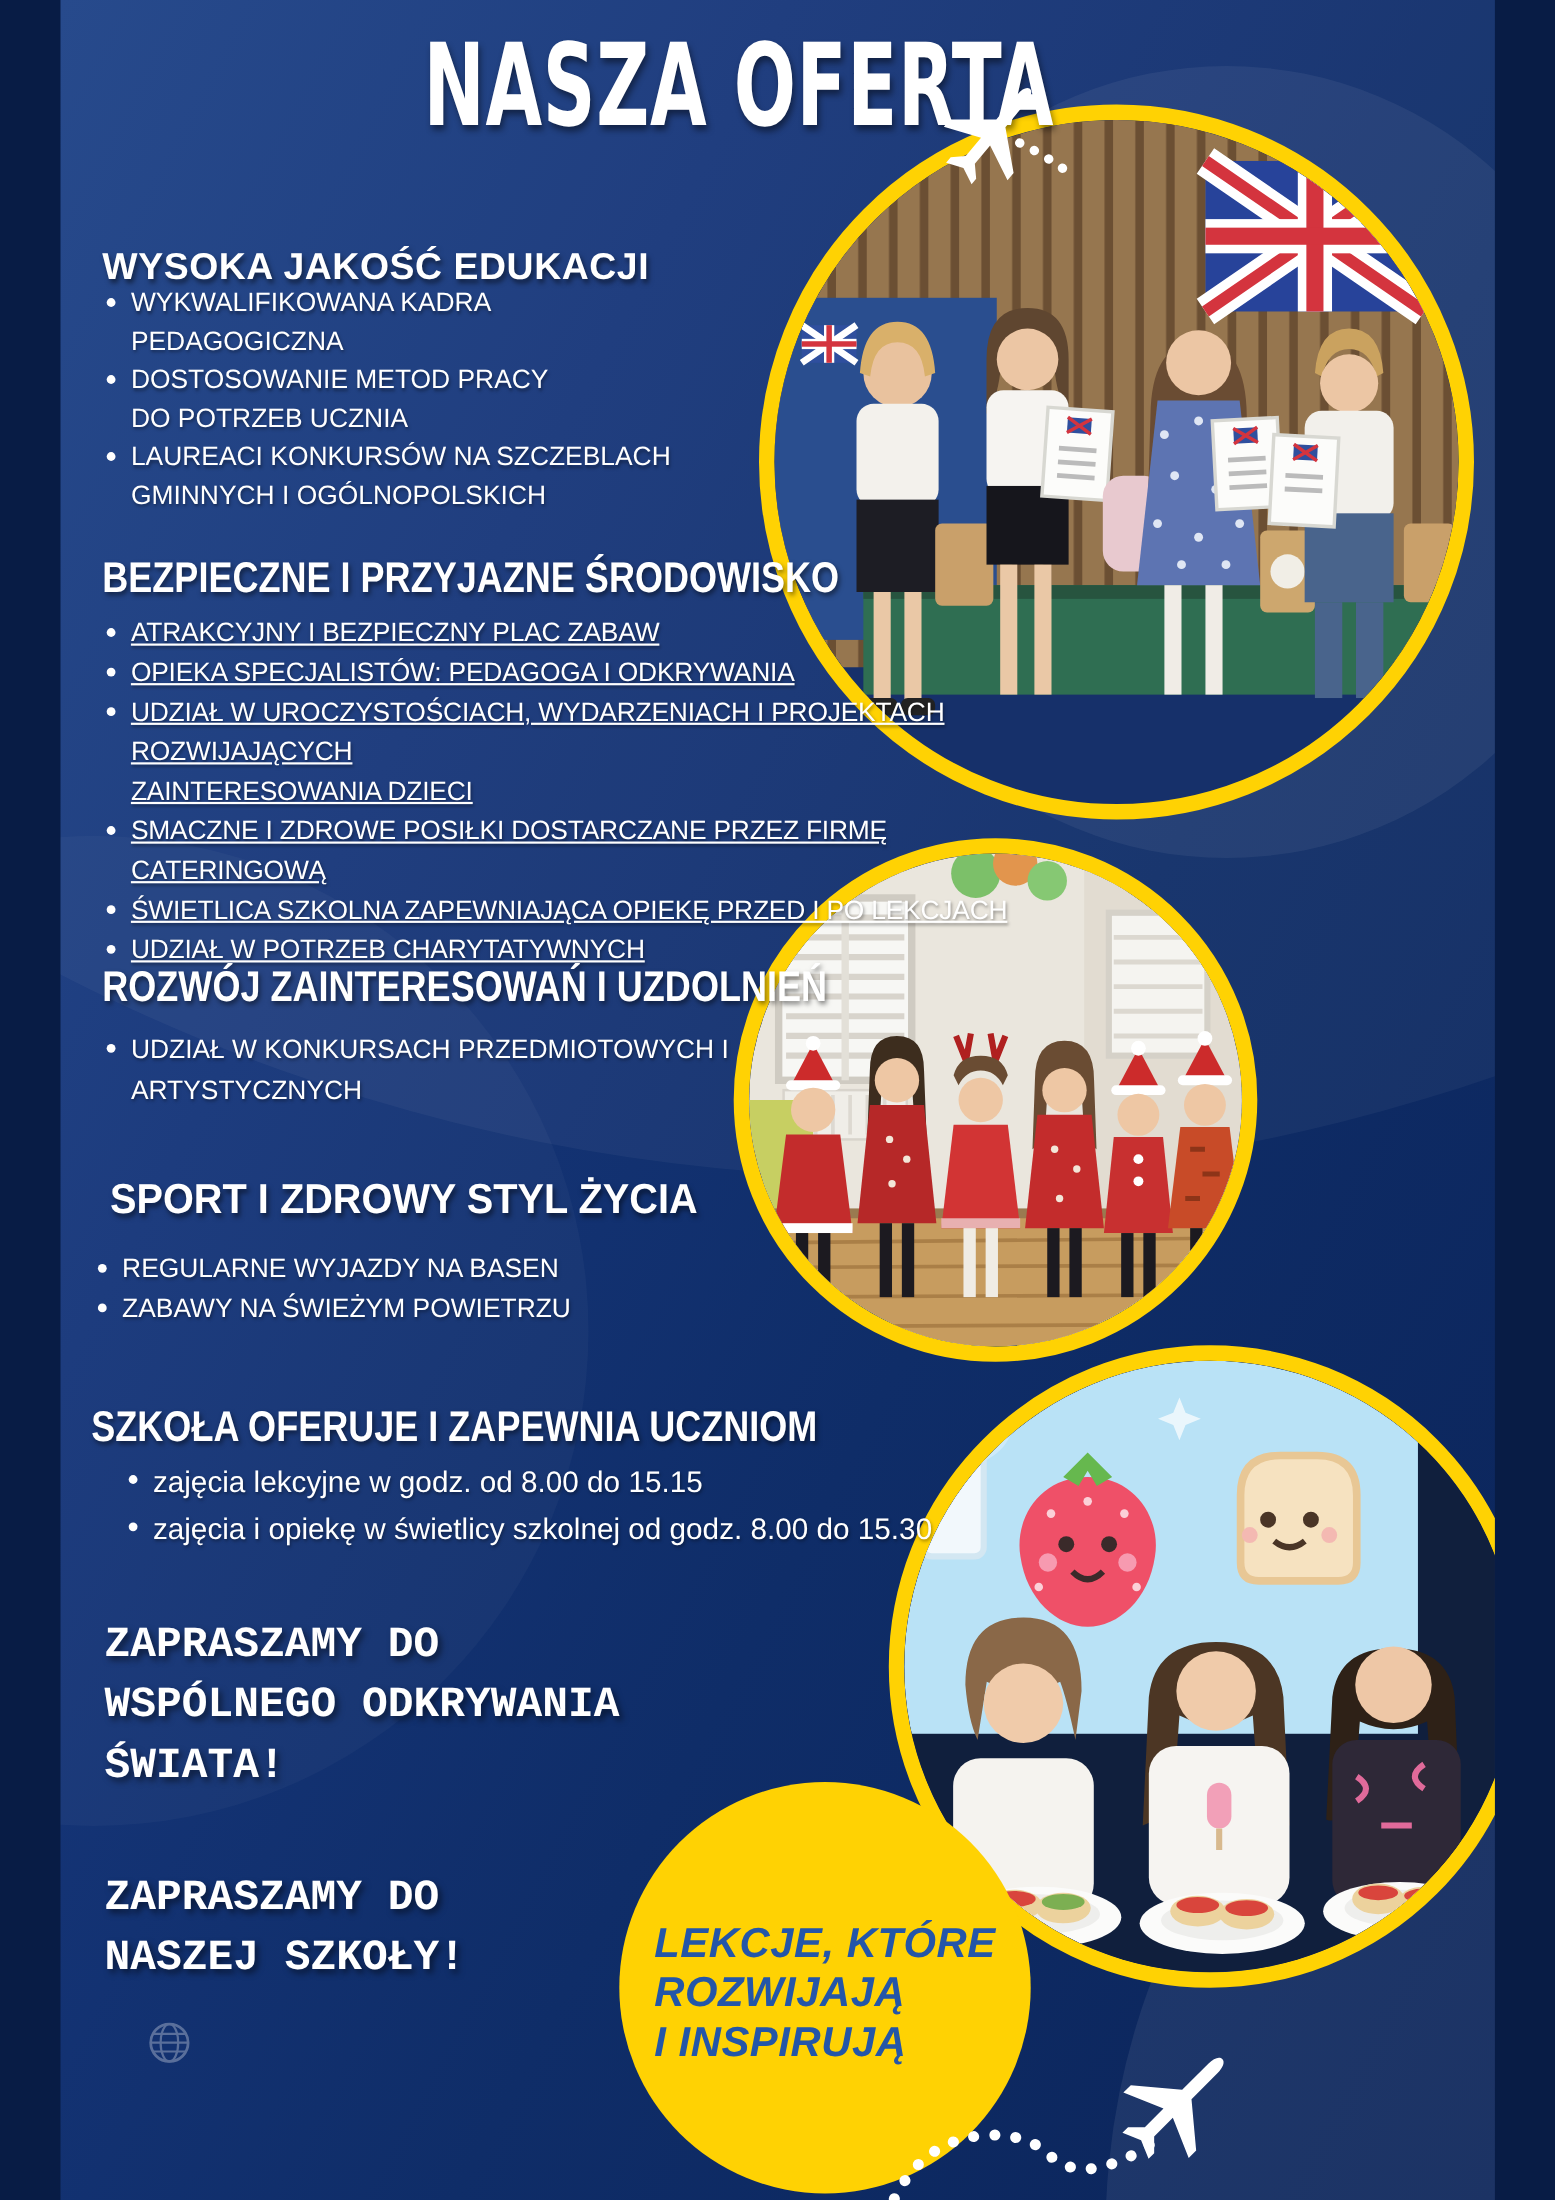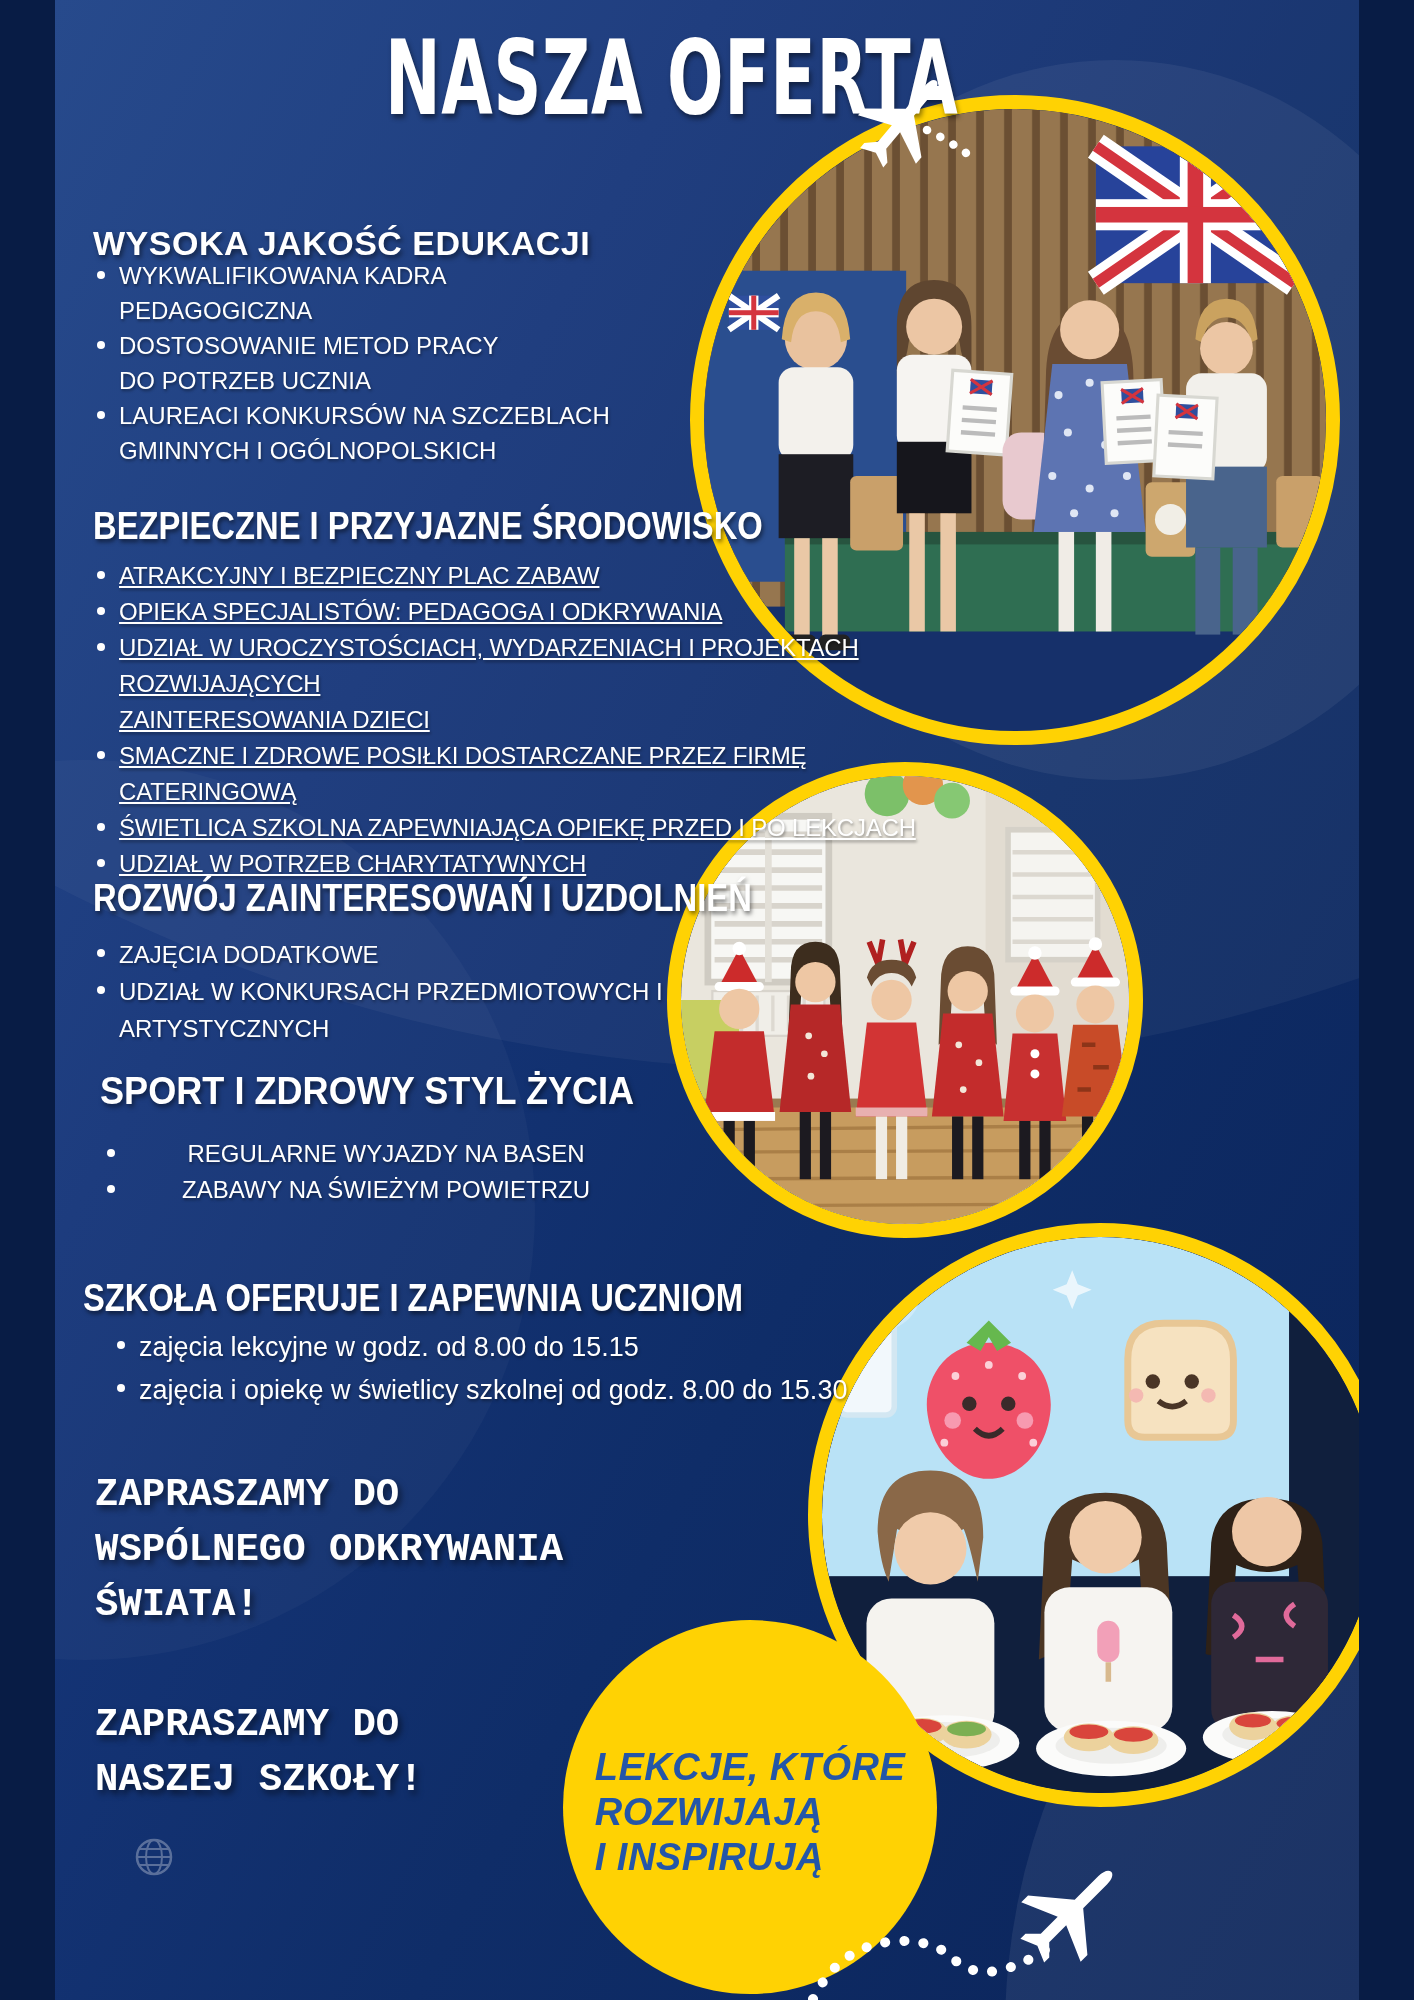--- a/index.html
+++ b/index.html
@@ -26,21 +26,21 @@
   .s5h{left:28px;top:1276px;font-size:39px;transform:scaleX(.84);}
 
   ul.blist{position:absolute;margin:0;padding:0;list-style:none;z-index:5;}
   ul.blist li{position:relative;padding-left:26px;white-space:pre-line;
       text-shadow:1px 2px 3px rgba(0,0,0,.4);}
   ul.blist li::before{content:"";position:absolute;left:4px;top:.55em;width:8px;height:8px;
       border-radius:50%;background:#fff;}
   .s1ul{left:38px;top:258px;font-size:24px;line-height:35px;width:540px;}
   .s2ul{left:38px;top:558px;font-size:24px;line-height:36px;width:860px;letter-spacing:-.2px;text-decoration:underline;}
   .s3ul{left:38px;top:936px;font-size:24px;line-height:37px;width:780px;}
-  .s4ul{left:48px;top:1136px;font-size:24px;line-height:36px;width:540px;text-align:center;}
+  .s4ul{left:30px;top:1136px;font-size:24px;line-height:36px;width:540px;}
   .s5ul{left:58px;top:1326px;font-size:27px;line-height:43px;width:780px;}
 
   .cta{position:absolute;z-index:5;font-weight:bold;font-size:39px;line-height:55px;
       white-space:pre-line;text-shadow:3px 4px 6px rgba(0,0,0,.5);font-family:Liberation Mono, monospace;}
   .cta1{left:40px;top:1468px;}
   .cta2{left:40px;top:1698px;}
 
   .photo{position:absolute;border:14px solid #ffd203;border-radius:50%;overflow:hidden;
       box-sizing:border-box;background:#16306a;z-index:1;}
   .photo svg{display:block;width:100%;height:100%;}
@@ -393,21 +393,20 @@
     <li><span>OPIEKA SPECJALISTÓW: PEDAGOGA I ODKRYWANIA</span></li>
     <li><span>UDZIAŁ W UROCZYSTOŚCIACH, WYDARZENIACH I PROJEKTACH  ROZWIJAJĄCYCH
 ZAINTERESOWANIA DZIECI</span></li>
     <li><span>SMACZNE I ZDROWE POSIŁKI DOSTARCZANE PRZEZ FIRMĘ CATERINGOWĄ</span></li>
     <li><span>ŚWIETLICA SZKOLNA ZAPEWNIAJĄCA OPIEKĘ PRZED I PO LEKCJACH</span></li>
     <li><span>UDZIAŁ W POTRZEB CHARYTATYWNYCH</span></li>
   </ul>
 
   <h2 class="s3h">ROZWÓJ ZAINTERESOWAŃ I UZDOLNIEŃ</h2>
   <ul class="blist s3ul">
-    <li><span>ZAJĘCIA DODATKOWE</span></li>
     <li><span>UDZIAŁ W KONKURSACH PRZEDMIOTOWYCH I ARTYSTYCZNYCH</span></li>
   </ul>
 
   <h2 class="s4h">SPORT I ZDROWY STYL ŻYCIA</h2>
   <ul class="blist s4ul">
     <li><span>REGULARNE WYJAZDY NA BASEN</span></li>
     <li><span>ZABAWY NA ŚWIEŻYM POWIETRZU</span></li>
   </ul>
 
   <h2 class="s5h">SZKOŁA OFERUJE I ZAPEWNIA UCZNIOM</h2>

